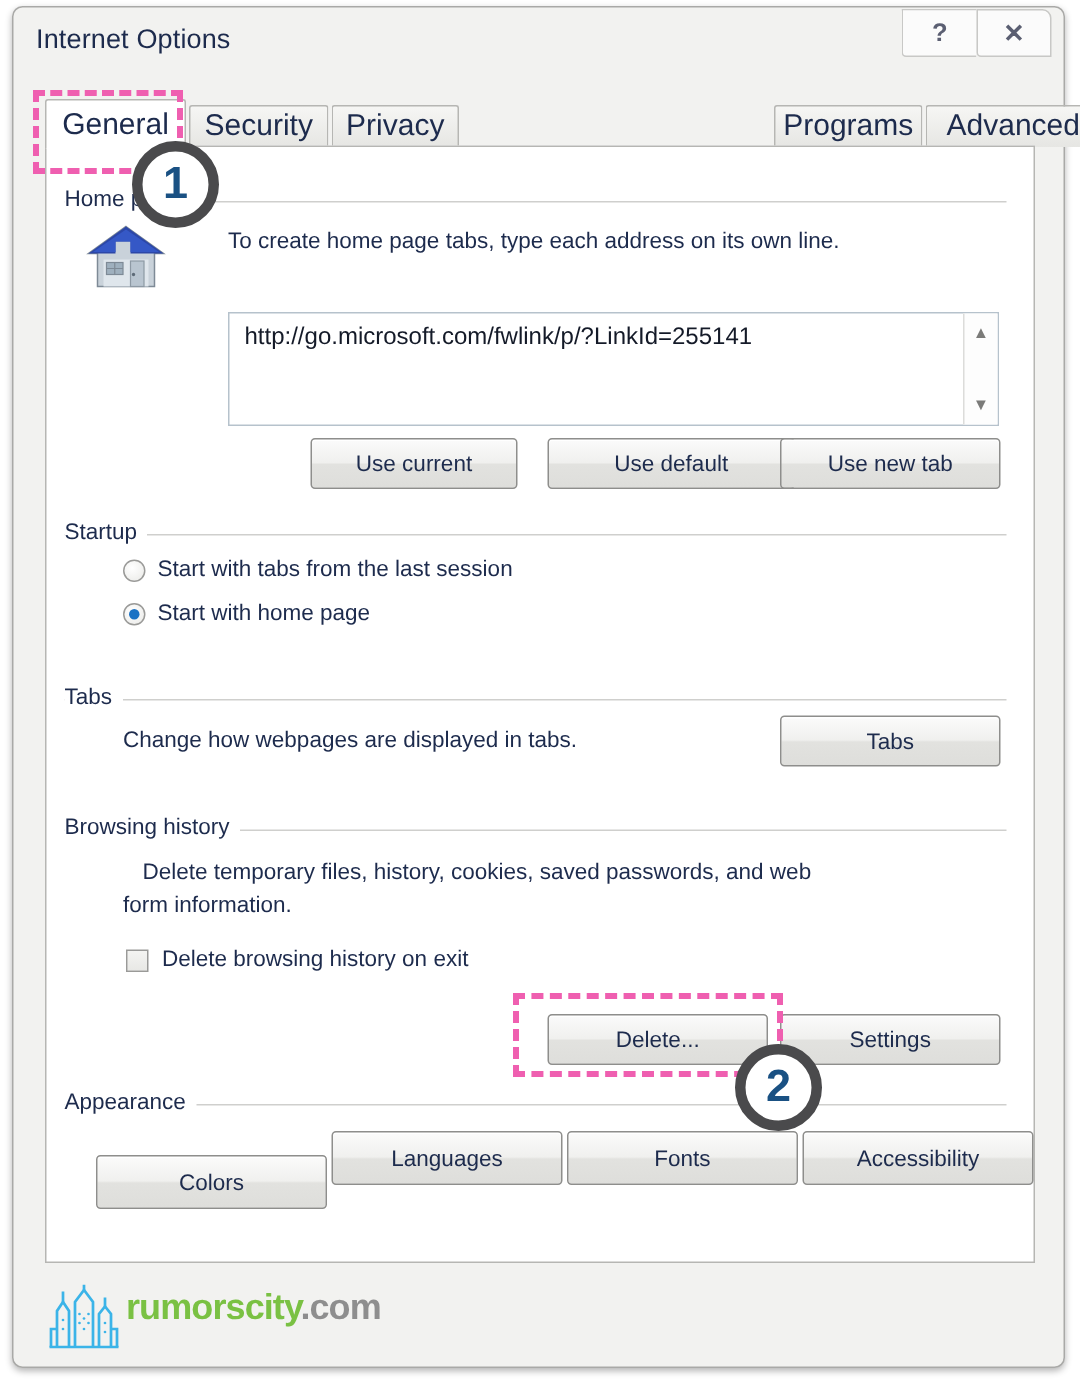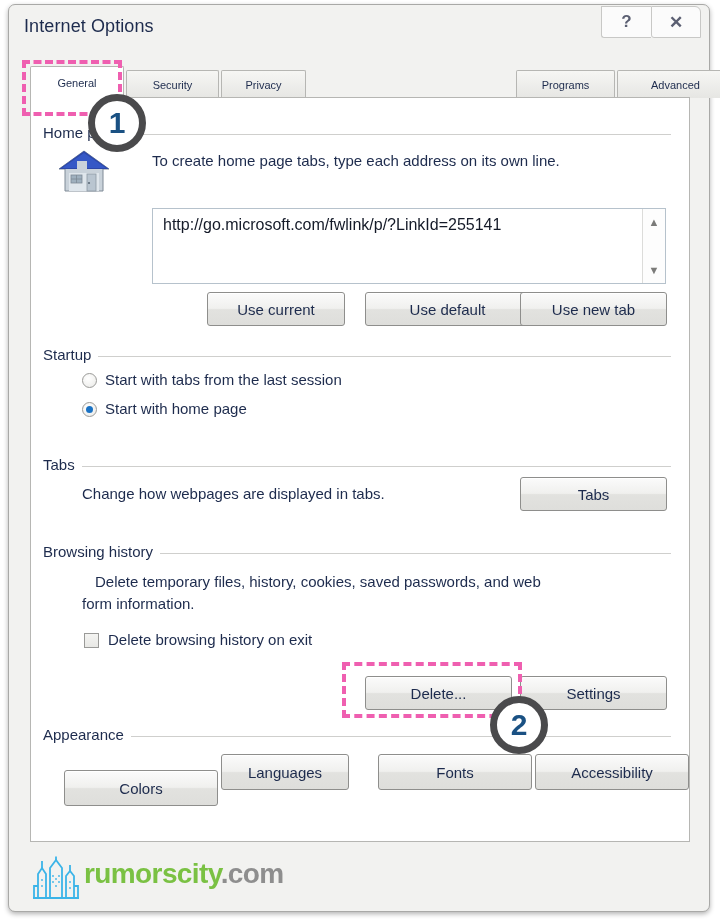--- a/index.html
+++ b/index.html
@@ -77,21 +77,21 @@
     position: absolute;
     top: 4px;
     height: 28px;
     background: linear-gradient(to bottom, #f6f6f4 0%, #e6e6e3 100%);
     border: 1px solid #b6b6b3;
     border-bottom: none;
     box-sizing: border-box;
     display: flex;
     align-items: center;
     justify-content: center;
-    font-size: 11px;
+    font-size: 20px;
     color: #1d2b4d;
     white-space: nowrap;
     border-radius: 2px 2px 0 0;
   }
   .tab.active {
     top: 0px;
     height: 33px;
     background: #ffffff;
     border-color: #b6b6b3;
     z-index: 4;
@@ -248,21 +248,21 @@
   
   #footer {
     position: absolute;
     left: 0; bottom: 0;
     width: 100%;
     height: 70px;
   }
   #wm-text {
     position: absolute;
     left: 84px; top: 858px;
-    font-size: 28px;
+    font-size: 24px;
     font-weight: bold;
     letter-spacing: -0.6px;
     white-space: nowrap;
   }
   .wm-a { color: #7ac143; }
   .wm-b { color: #8e8e8e; }
   #wm-icon { position: absolute; left: 30px; top: 856px; width: 52px; height: 44px; }
 </style>
 </head>
 <body>
@@ -337,21 +337,21 @@
 
     <div class="btn" style="left:334px;top:578px;width:147px;height:34px;">Delete...</div>
     <div class="btn" style="left:489px;top:578px;width:147px;height:34px;">Settings</div>
 
     <div class="group" style="top:628px;">
       <div class="group-rule"></div>
       <div class="group-label">Appearance</div>
     </div>
 
     <div class="btn" style="left:33px;top:656px;width:154px;height:36px;margin-top:16px;">Colors</div>
-    <div class="btn" style="left:190px;top:656px;width:128px;height:36px;">Languages</div>
+    <div class="btn" style="left:190px;top:656px;width:154px;height:36px;">Languages</div>
     <div class="btn" style="left:504px;top:656px;width:154px;height:36px;">Accessibility</div>
     <div class="btn" style="left:347px;top:656px;width:154px;height:36px;">Fonts</div>
 
   </div>
 
   <div id="footer">
     
     
     
   </div>

